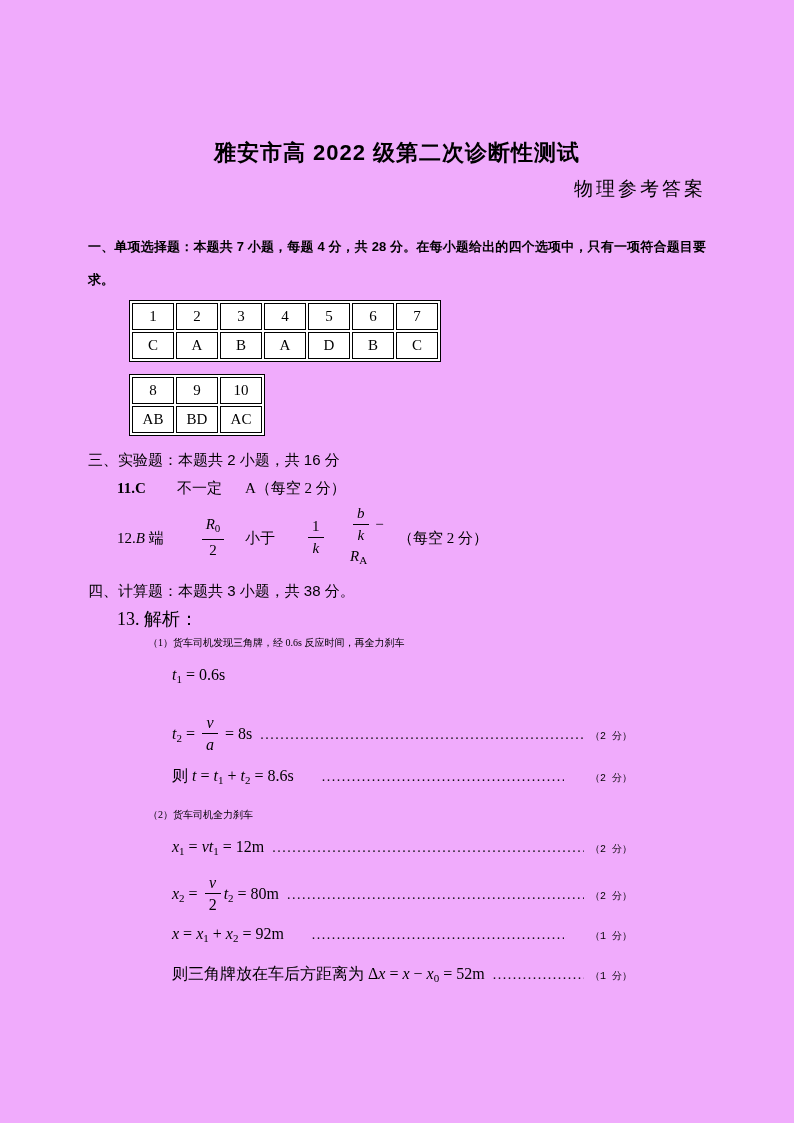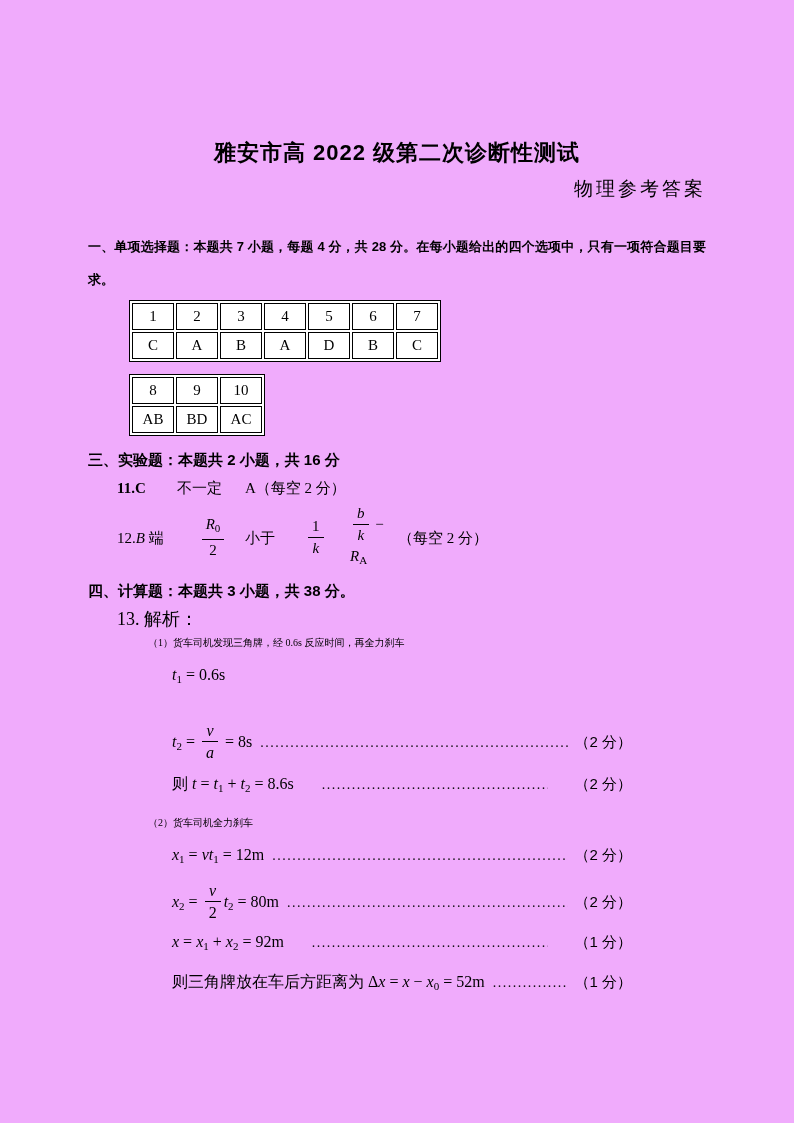--- a/index.html
+++ b/index.html
@@ -58,21 +58,21 @@
     height: 27px;
     padding: 0;
     text-align: center;
     vertical-align: middle;
     font-family: "Liberation Serif", serif;
     font-size: 15px;
   }
   p.sechead {
     margin: 0 0 5px 0;
     font-family: "Liberation Sans", sans-serif;
-    font-weight: 700;
+    font-weight: 400;
     font-size: 15px;
     line-height: 24px;
   }
   .expline {
     display: flex;
     align-items: center;
     margin: 0 0 5px 29px;
     font-family: "Liberation Serif", serif;
     font-size: 15px;
     line-height: 22px;
@@ -96,21 +96,21 @@
     line-height: 22px;
   }
   .eqline {
     display: flex;
     align-items: baseline;
     margin-left: 84px;
     width: 460px;
     font-size: 16px;
     line-height: 24px;
   }
-  .mb14 { margin-bottom: 30px; }
+  .mb14 { margin-bottom: 22px; }
   .mb12 { margin-bottom: 12px; gap: 20px; }
   .mb10 { margin-bottom: 10px; }
   .mb8  { margin-bottom: 8px; }
   .eqmath { flex: 0 0 auto; font-family: "Liberation Serif", serif; }
   .eqmath .rm  { font-style: normal; }
   .eqmath .it  { font-style: italic; }
   .eqmath .cjk { font-style: normal; }
   .eqmath .sub {
     font-style: normal;
     font-size: 11px;
@@ -129,22 +129,22 @@
     overflow: hidden;
     white-space: nowrap;
     margin: 0 6px 0 8px;
     font-size: 14px;
     letter-spacing: 1.5px;
     color: #111;
   }
   .score {
     flex: 0 0 auto;
     white-space: nowrap;
-    font-size: 15px;
-    font-family: Liberation Sans, sans-serif;
+    font-size: 10px;
+    font-family: Liberation Mono, monospace;
   }
 </style>
 </head>
 <body>
 
 <div class="sheet">
   <div class="content">
 
     <h1 class="doc-title">雅安市高 2022 级第二次诊断性测试</h1>
     <h2 class="doc-subtitle">物理参考答案</h2>

